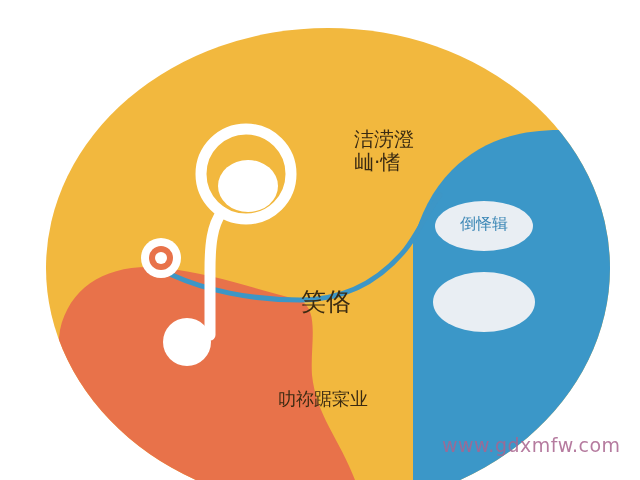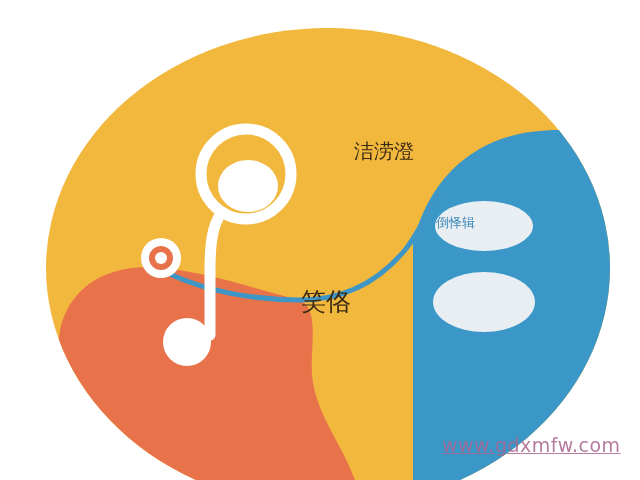--- a/index.html
+++ b/index.html
@@ -12,40 +12,40 @@
     .stage { position: absolute; left: 0; top: 0; width: 640px; height: 480px; }
     .stage svg { position: absolute; left: 0; top: 0; }
     .label {
       position: absolute;
       color: #3a2a12;
       font-size: 19px;
       letter-spacing: 0px;
       white-space: nowrap;
       line-height: 1.15;
     }
-    .label-top { left: 354px; top: 140px; font-size: 20px; }
+    .label-top { left: 354px; top: 128px; font-size: 20px; }
     .label-mid { left: 301px; top: 288px; font-size: 25px; }
     .label-bottom { left: 278px; top: 389px; font-size: 18px; }
     .pill-text {
       position: absolute;
       color: #3a86b5;
-      font-size: 13px;
+      font-size: 16px;
       white-space: nowrap;
+      text-align: center;
     }
     .pill-1 { left: 436px; top: 214px; width: 96px; }
     .pill-2 { left: 436px; top: 290px; width: 96px; }
     .watermark {
       position: absolute;
       left: 442px; top: 434px;
       color: #a9658f;
       font-size: 19px;
       letter-spacing: 0.5px;
       white-space: nowrap;
       opacity: 0.85;
-      text-decoration: underline;
     }
   </style>
 </head>
 <body>
 
 <div class="stage">
   <svg width="640" height="480" viewBox="0 0 640 480">
     <defs>
       <clipPath id="ellipseClip">
         <ellipse cx="328" cy="268" rx="282" ry="240"></ellipse>
@@ -87,21 +87,23 @@
       <circle cx="161" cy="258" r="12" fill="#e8724a"></circle>
       <circle cx="161" cy="258" r="6" fill="#ffffff"></circle>
     </g>
 
     <ellipse cx="484" cy="226" rx="49" ry="25" fill="#e9eef3"></ellipse>
     <ellipse cx="484" cy="302" rx="51" ry="30" fill="#e9eef3"></ellipse>
   </svg>
 
   <div class="label label-top">
     <div>洁涝澄</div>
+    <div>屾·愭</div>
   </div>
 
   <div class="label label-mid">笑佫</div>
 
+  <div class="label label-bottom">叻祢踞寀业</div>
 
   <div class="pill-text pill-1">倒怿辑</div>
 
   <div class="watermark">www.gdxmfw.com</div>
 </div>
 
 </body></html>

